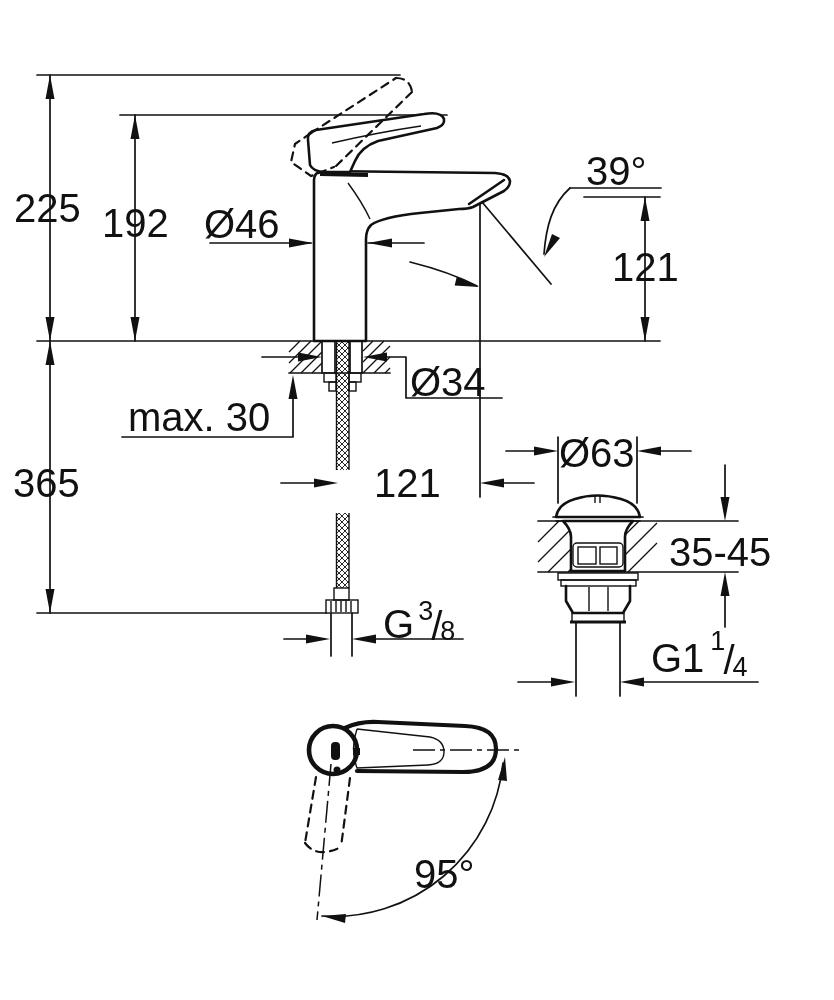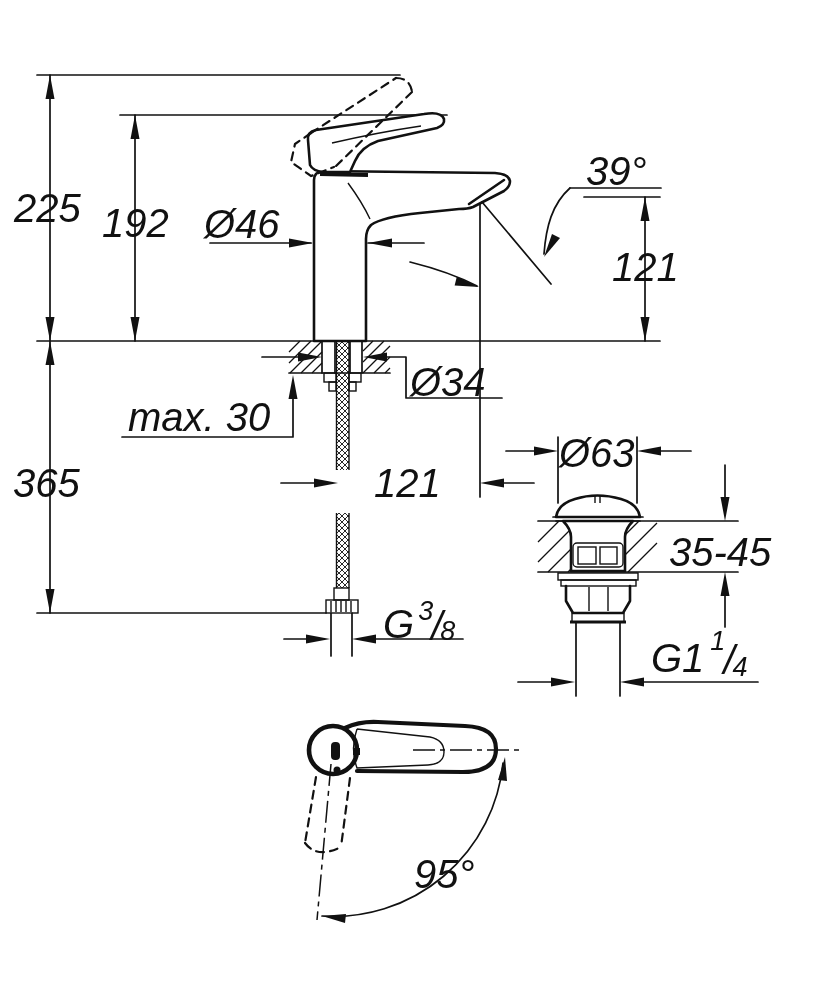--- a/index.html
+++ b/index.html
@@ -1,16 +1,16 @@
 <!DOCTYPE html>
 <html><head>
 <meta charset="utf-8">
 <style>
   html,body{margin:0;padding:0;background:#ffffff;}
-  .stage{position:relative;width:834px;height:1000px;background:#ffffff;overflow:hidden;font-style:italic;}
+  .stage{position:relative;width:834px;height:1000px;background:#ffffff;overflow:hidden;}
   svg{display:block;}
   text{font-family:"Liberation Sans","DejaVu Sans",sans-serif;font-size:40px;fill:#111111;}
   .frac{font-size:27px;}
   .ln{stroke:#111111;fill:none;stroke-width:1.7;stroke-linecap:round;}
   .thin{stroke:#111111;fill:none;stroke-width:1.4;}
   .out{stroke:#111111;fill:#ffffff;stroke-width:2.6;stroke-linejoin:round;}
   .out2{stroke:#111111;fill:none;stroke-width:2.6;stroke-linejoin:round;stroke-linecap:round;}
   .thick{stroke:#111111;fill:none;stroke-width:4.2;stroke-linejoin:round;stroke-linecap:round;}
   .dash{stroke:#111111;fill:none;stroke-width:2.2;stroke-dasharray:8 6;stroke-linecap:round;}
   .cdash{stroke:#111111;fill:none;stroke-width:1.5;stroke-dasharray:22 5 5 5;}

